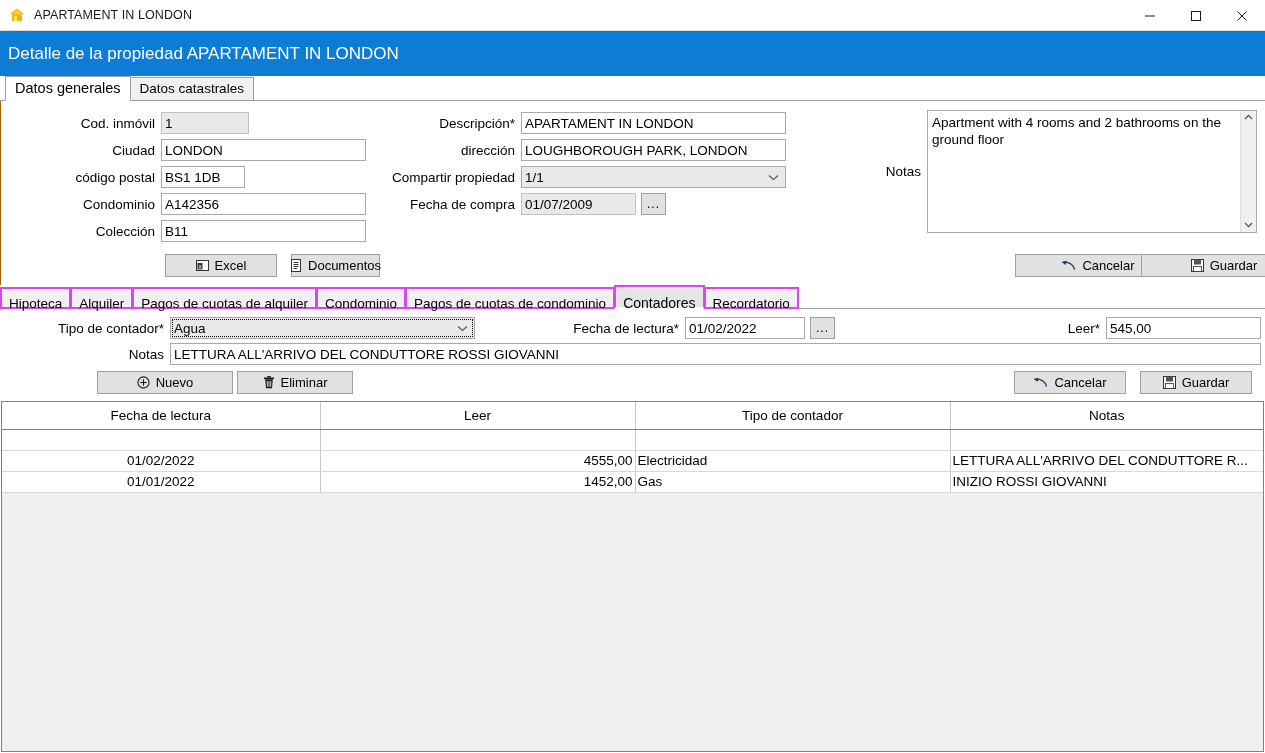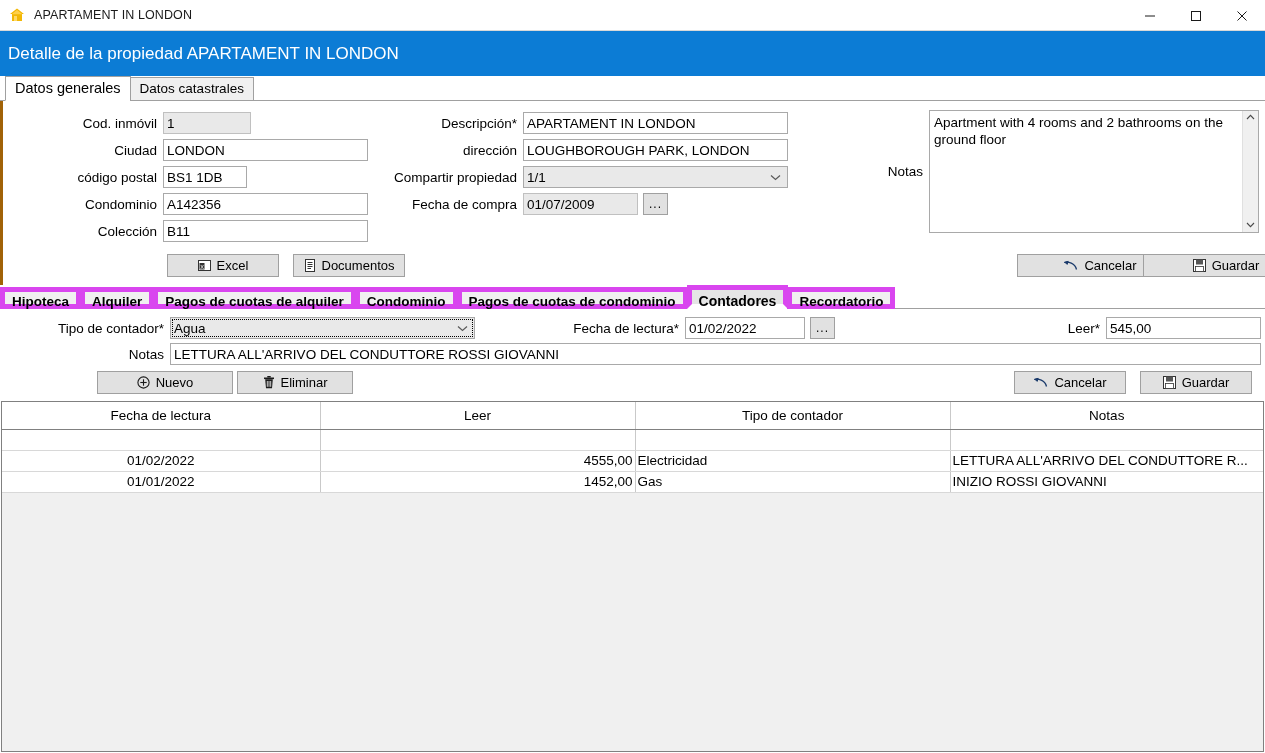--- a/index.html
+++ b/index.html
@@ -67,21 +67,21 @@
     background: #ffffff;
     border-bottom-color: #ffffff;
     height: 25px; line-height: 23px;
     font-size: 14.5px;
   }
 
   
   #general-panel {
     flex: none; height: 184px;
     background: #ffffff;
-    border-left: 3px solid #a16207;
+    border-left: 1px solid #a16207;
     position: relative;
     padding-top: 8px;
   }
   .row { display: flex; align-items: center; height: 26px; margin-bottom: 1px; }
   .lbl { text-align: right; font-size: 13.5px; padding-right: 6px; white-space: nowrap; }
 
   input.tf, .fakefield {
     height: 22px;
     border: 1px solid #a9a9a9;
     background: #ffffff;
@@ -142,23 +142,23 @@
   
   #tabstrip-bot {
     height: 24px; flex: none; display: flex; align-items: flex-end;
     background: #ffffff; position: relative;
   }
   #tabstrip-bot::after {
     content: ""; position: absolute; left: 0; right: 0; bottom: 0;
     border-bottom: 1px solid #a0a0a0;
   }
   .bt {
-    height: 22px; line-height: 20px; padding: 0 7px; font-size: 13.5px;
-    border: 5px solid #d946ef; background: #f0f0f0; margin-right: -1px;
-    position: relative; z-index: 2; font-weight: bold;
+    height: 22px; line-height: 20px; padding: 5px 7px; font-size: 13.5px;
+    border: 2px solid #d946ef; background: #f0f0f0; margin-right: -1px;
+    position: relative; z-index: 2;
   }
   .bt.active {
     background: #e5e5e5; border-bottom-color: #ffffff; height: 24px; line-height: 22px;
     font-size: 14px;
   }
 
   
   #contador-panel { flex: none; height: 92px; position: relative; background: #fff; padding-top: 4px; }
 
   
@@ -306,21 +306,21 @@
       <div class="btn" style="left:164px; width:112px;">
         <span class="bico">
           <svg width="13" height="13" viewBox="0 0 13 13">
               <rect x="0.5" y="1.5" width="12" height="10" fill="#fff" stroke="#333" stroke-width="1"></rect>
               <rect x="1.5" y="4" width="5" height="6.5" fill="#333"></rect>
               <text x="2.3" y="9.6" font-size="5.5" fill="#fff" font-family="Liberation Sans, sans-serif">X</text>
             </svg>
         </span>
         <span>Excel</span>
       </div>
-      <div class="btn" style="left:290px; width:112px;justify-content:center;">
+      <div class="btn" style="left:290px; width:89px;justify-content:center;">
         <span class="bico">
           <svg width="12" height="13" viewBox="0 0 12 13">
               <rect x="1.5" y="0.5" width="9" height="12" fill="#fff" stroke="#333" stroke-width="1"></rect>
               <line x1="3.5" y1="3.5" x2="8.5" y2="3.5" stroke="#333"></line>
               <line x1="3.5" y1="5.5" x2="8.5" y2="5.5" stroke="#333"></line>
               <line x1="3.5" y1="7.5" x2="8.5" y2="7.5" stroke="#333"></line>
               <line x1="3.5" y1="9.5" x2="7" y2="9.5" stroke="#333"></line>
             </svg>
         </span>
         <span>Documentos</span>

